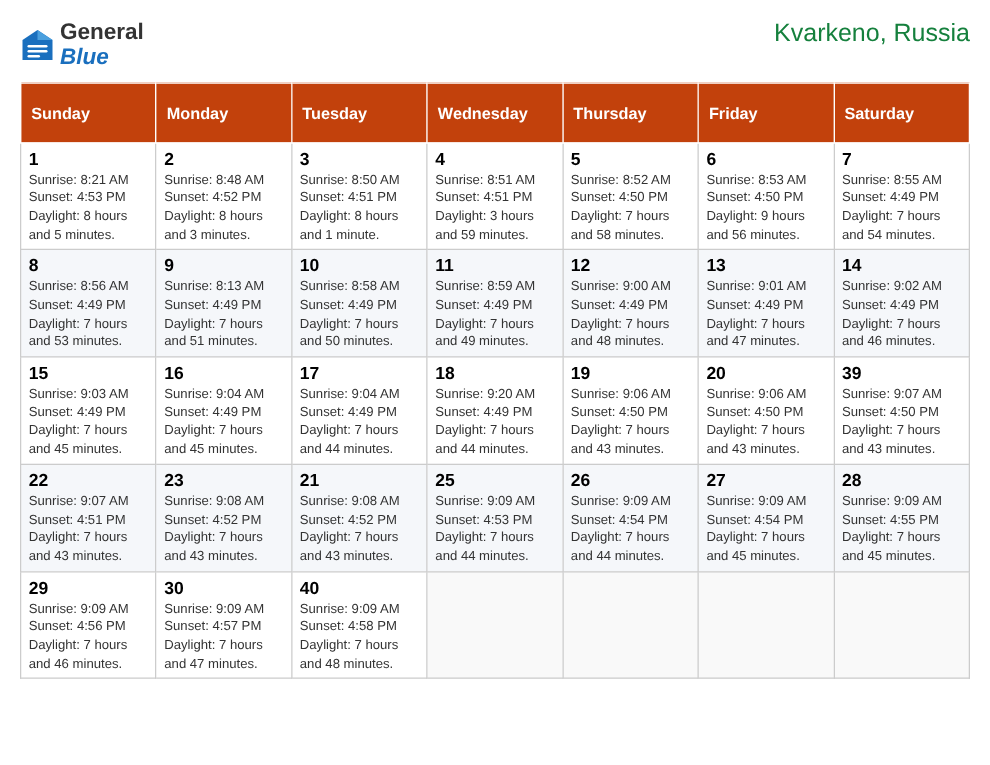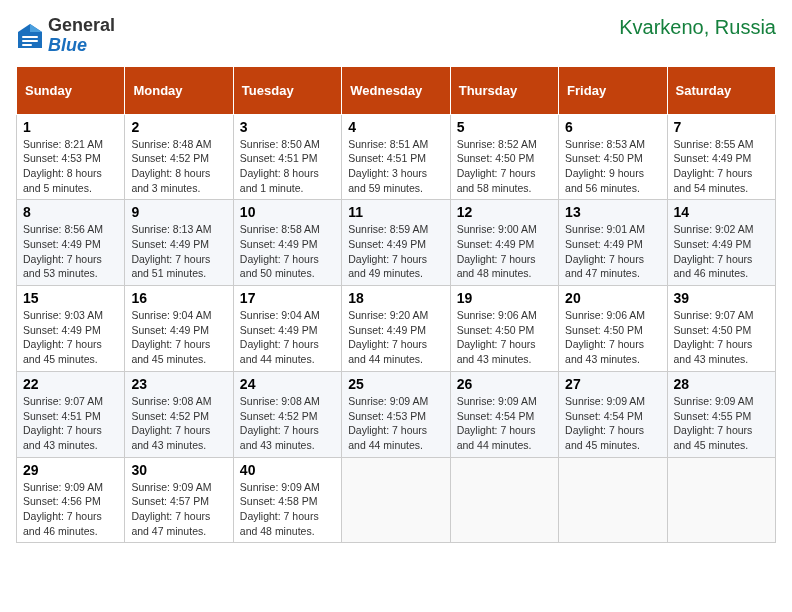--- a/index.html
+++ b/index.html
@@ -309,21 +309,21 @@
       </td>
         <td>
         <span class="day-number">23</span>
         <div class="day-info">
           <span>Sunrise: 9:08 AM</span><br>
           <span>Sunset: 4:52 PM</span><br>
           <span>Daylight: 7 hours and 43 minutes.</span>
         </div>
       </td>
         <td>
-        <span class="day-number">24</span>
+        <span class="day-number">21</span>
         <div class="day-info">
           <span>Sunrise: 9:08 AM</span><br>
           <span>Sunset: 4:52 PM</span><br>
           <span>Daylight: 7 hours and 43 minutes.</span>
         </div>
       </td>
         <td>
         <span class="day-number">25</span>
         <div class="day-info">
           <span>Sunrise: 9:09 AM</span><br>

